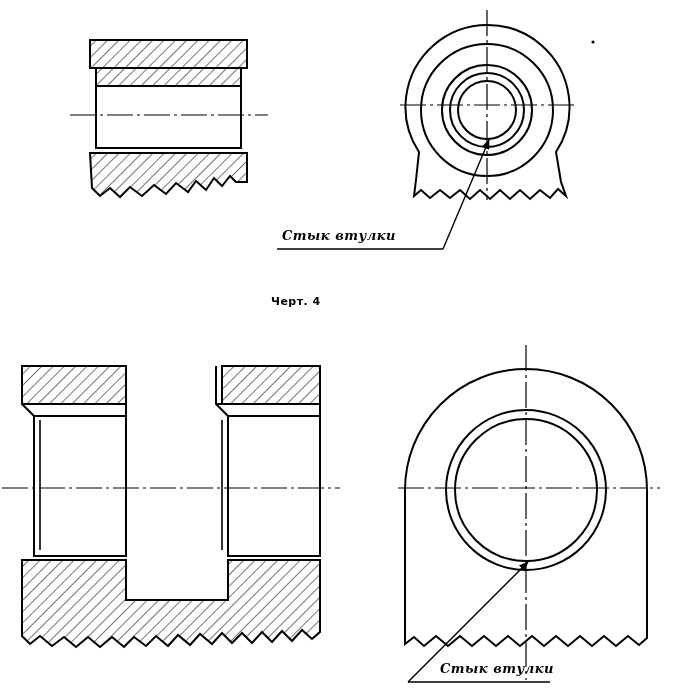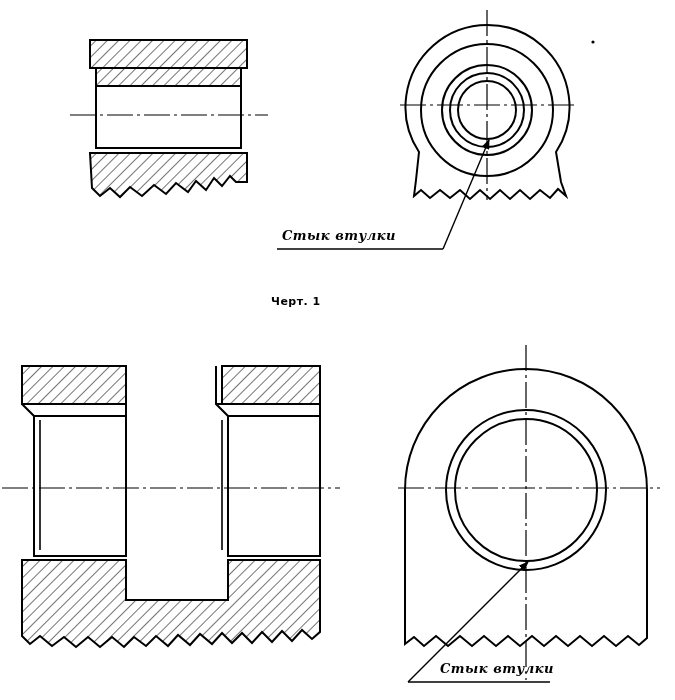--- a/index.html
+++ b/index.html
@@ -157,17 +157,17 @@
 
       <line x1="408" y1="682" x2="528" y2="562" stroke="#000" stroke-width="1.4" marker-end="url(#arrowHead)"></line>
       <line x1="408" y1="682" x2="550" y2="682" stroke="#000" stroke-width="1.4"></line>
     </g>
 
     <circle cx="593" cy="42" r="1.6" fill="#000"></circle>
   </svg>
 
   <div class="label" id="label1">Стык втулки</div>
 
-  <div class="fig-caption" id="caption1">Черт. 1</div>
+  <div class="fig-caption" id="caption1">Черт. 4</div>
 
   <div class="label" id="label2">Стык втулки</div>
 
 </div>
 
 </body></html>

